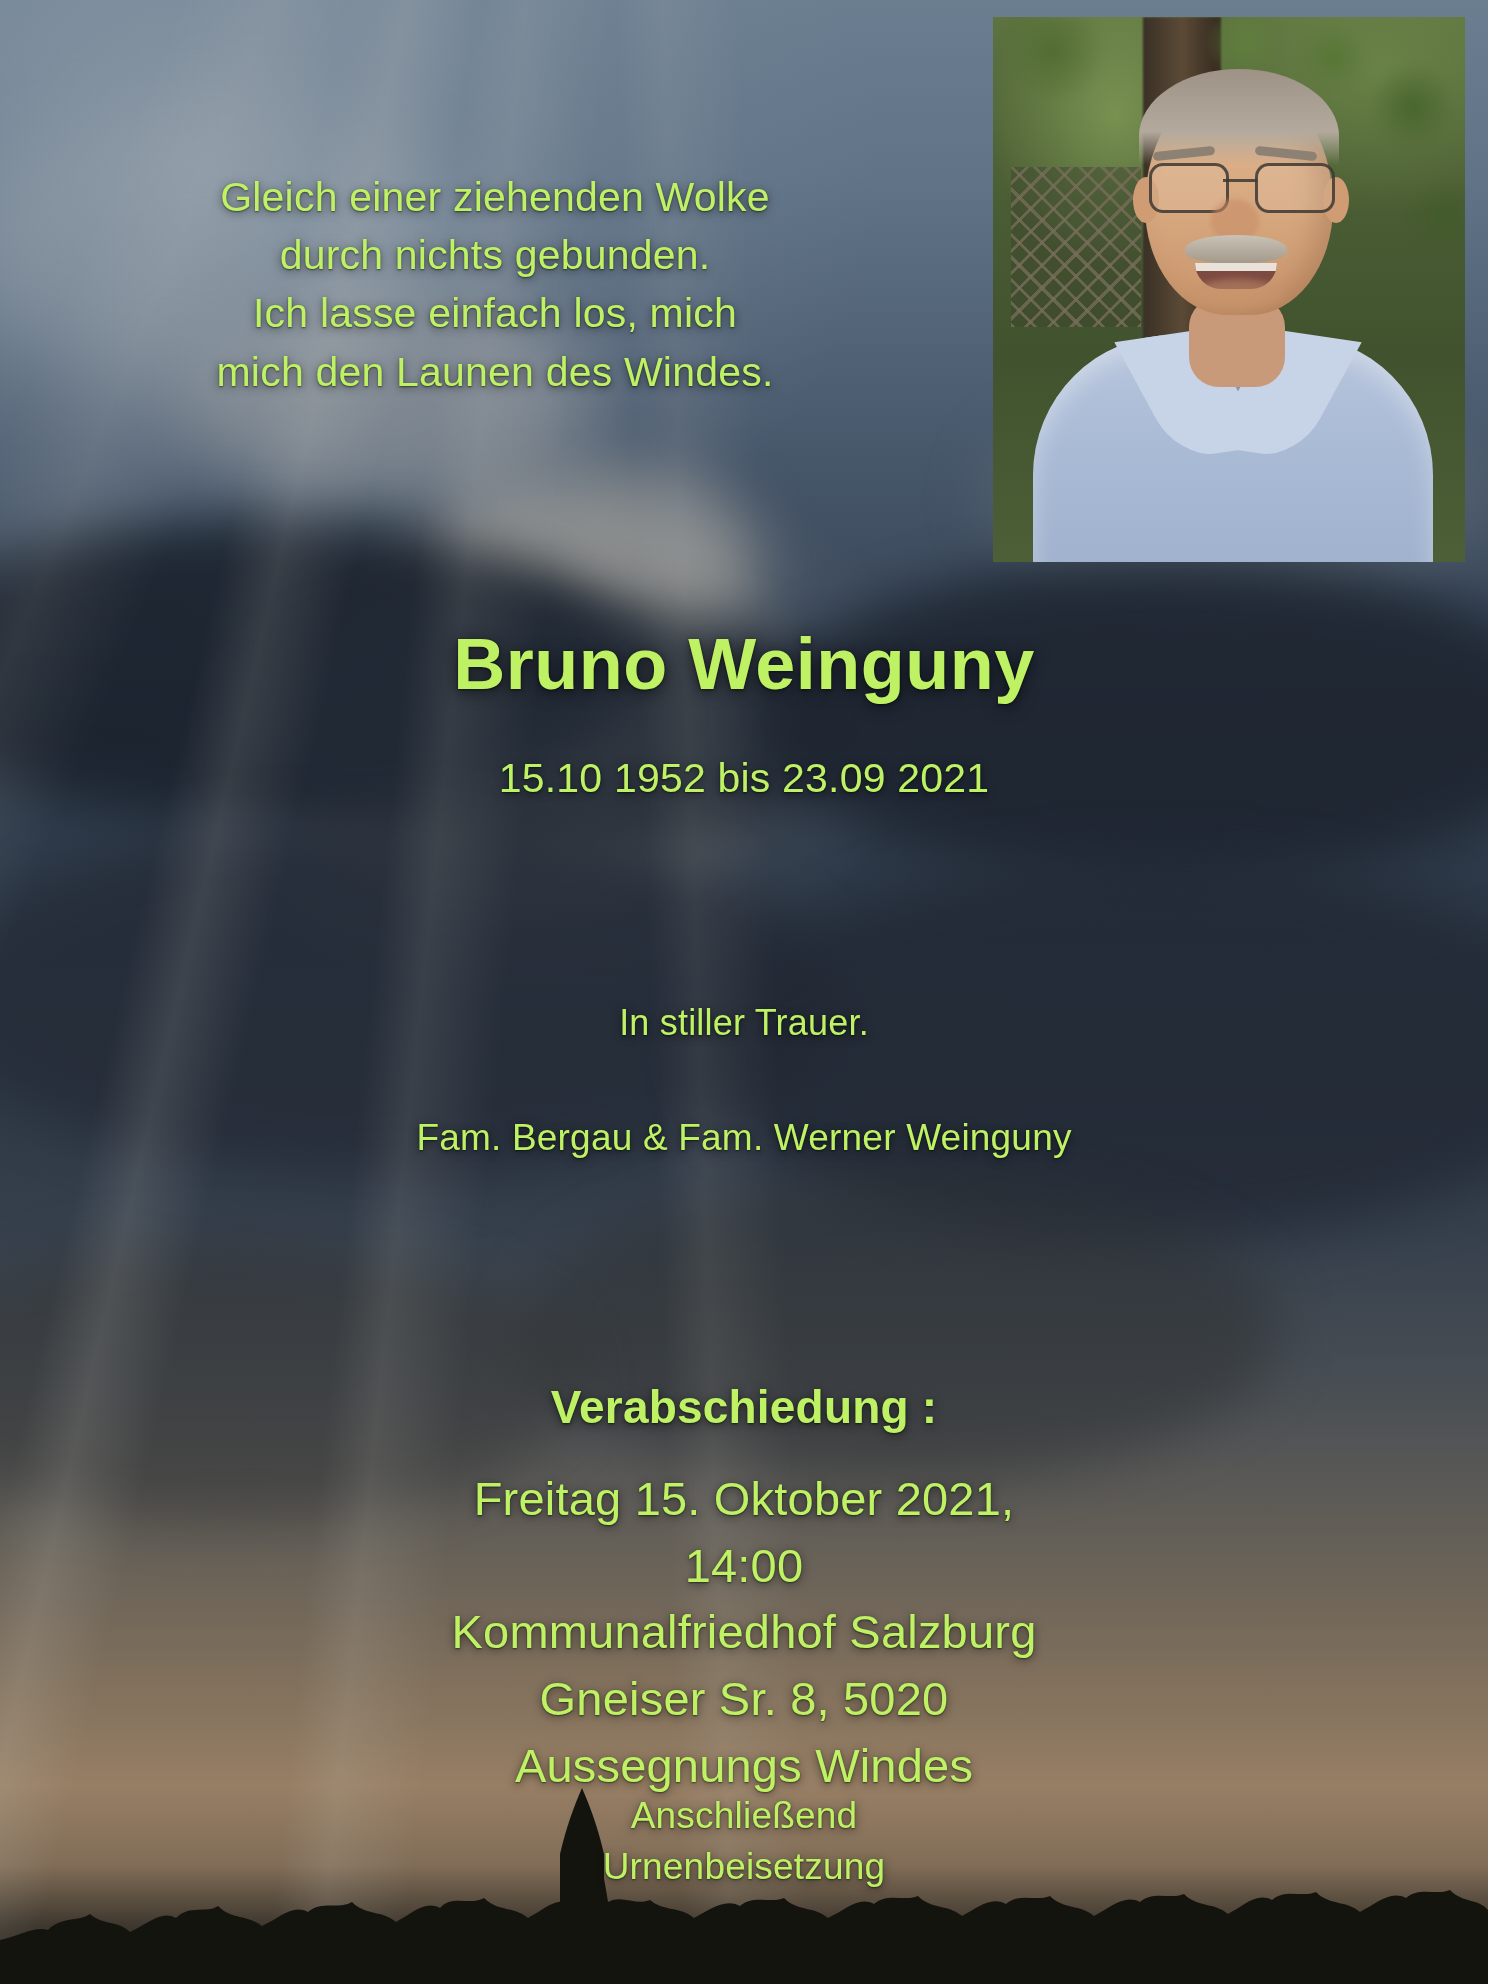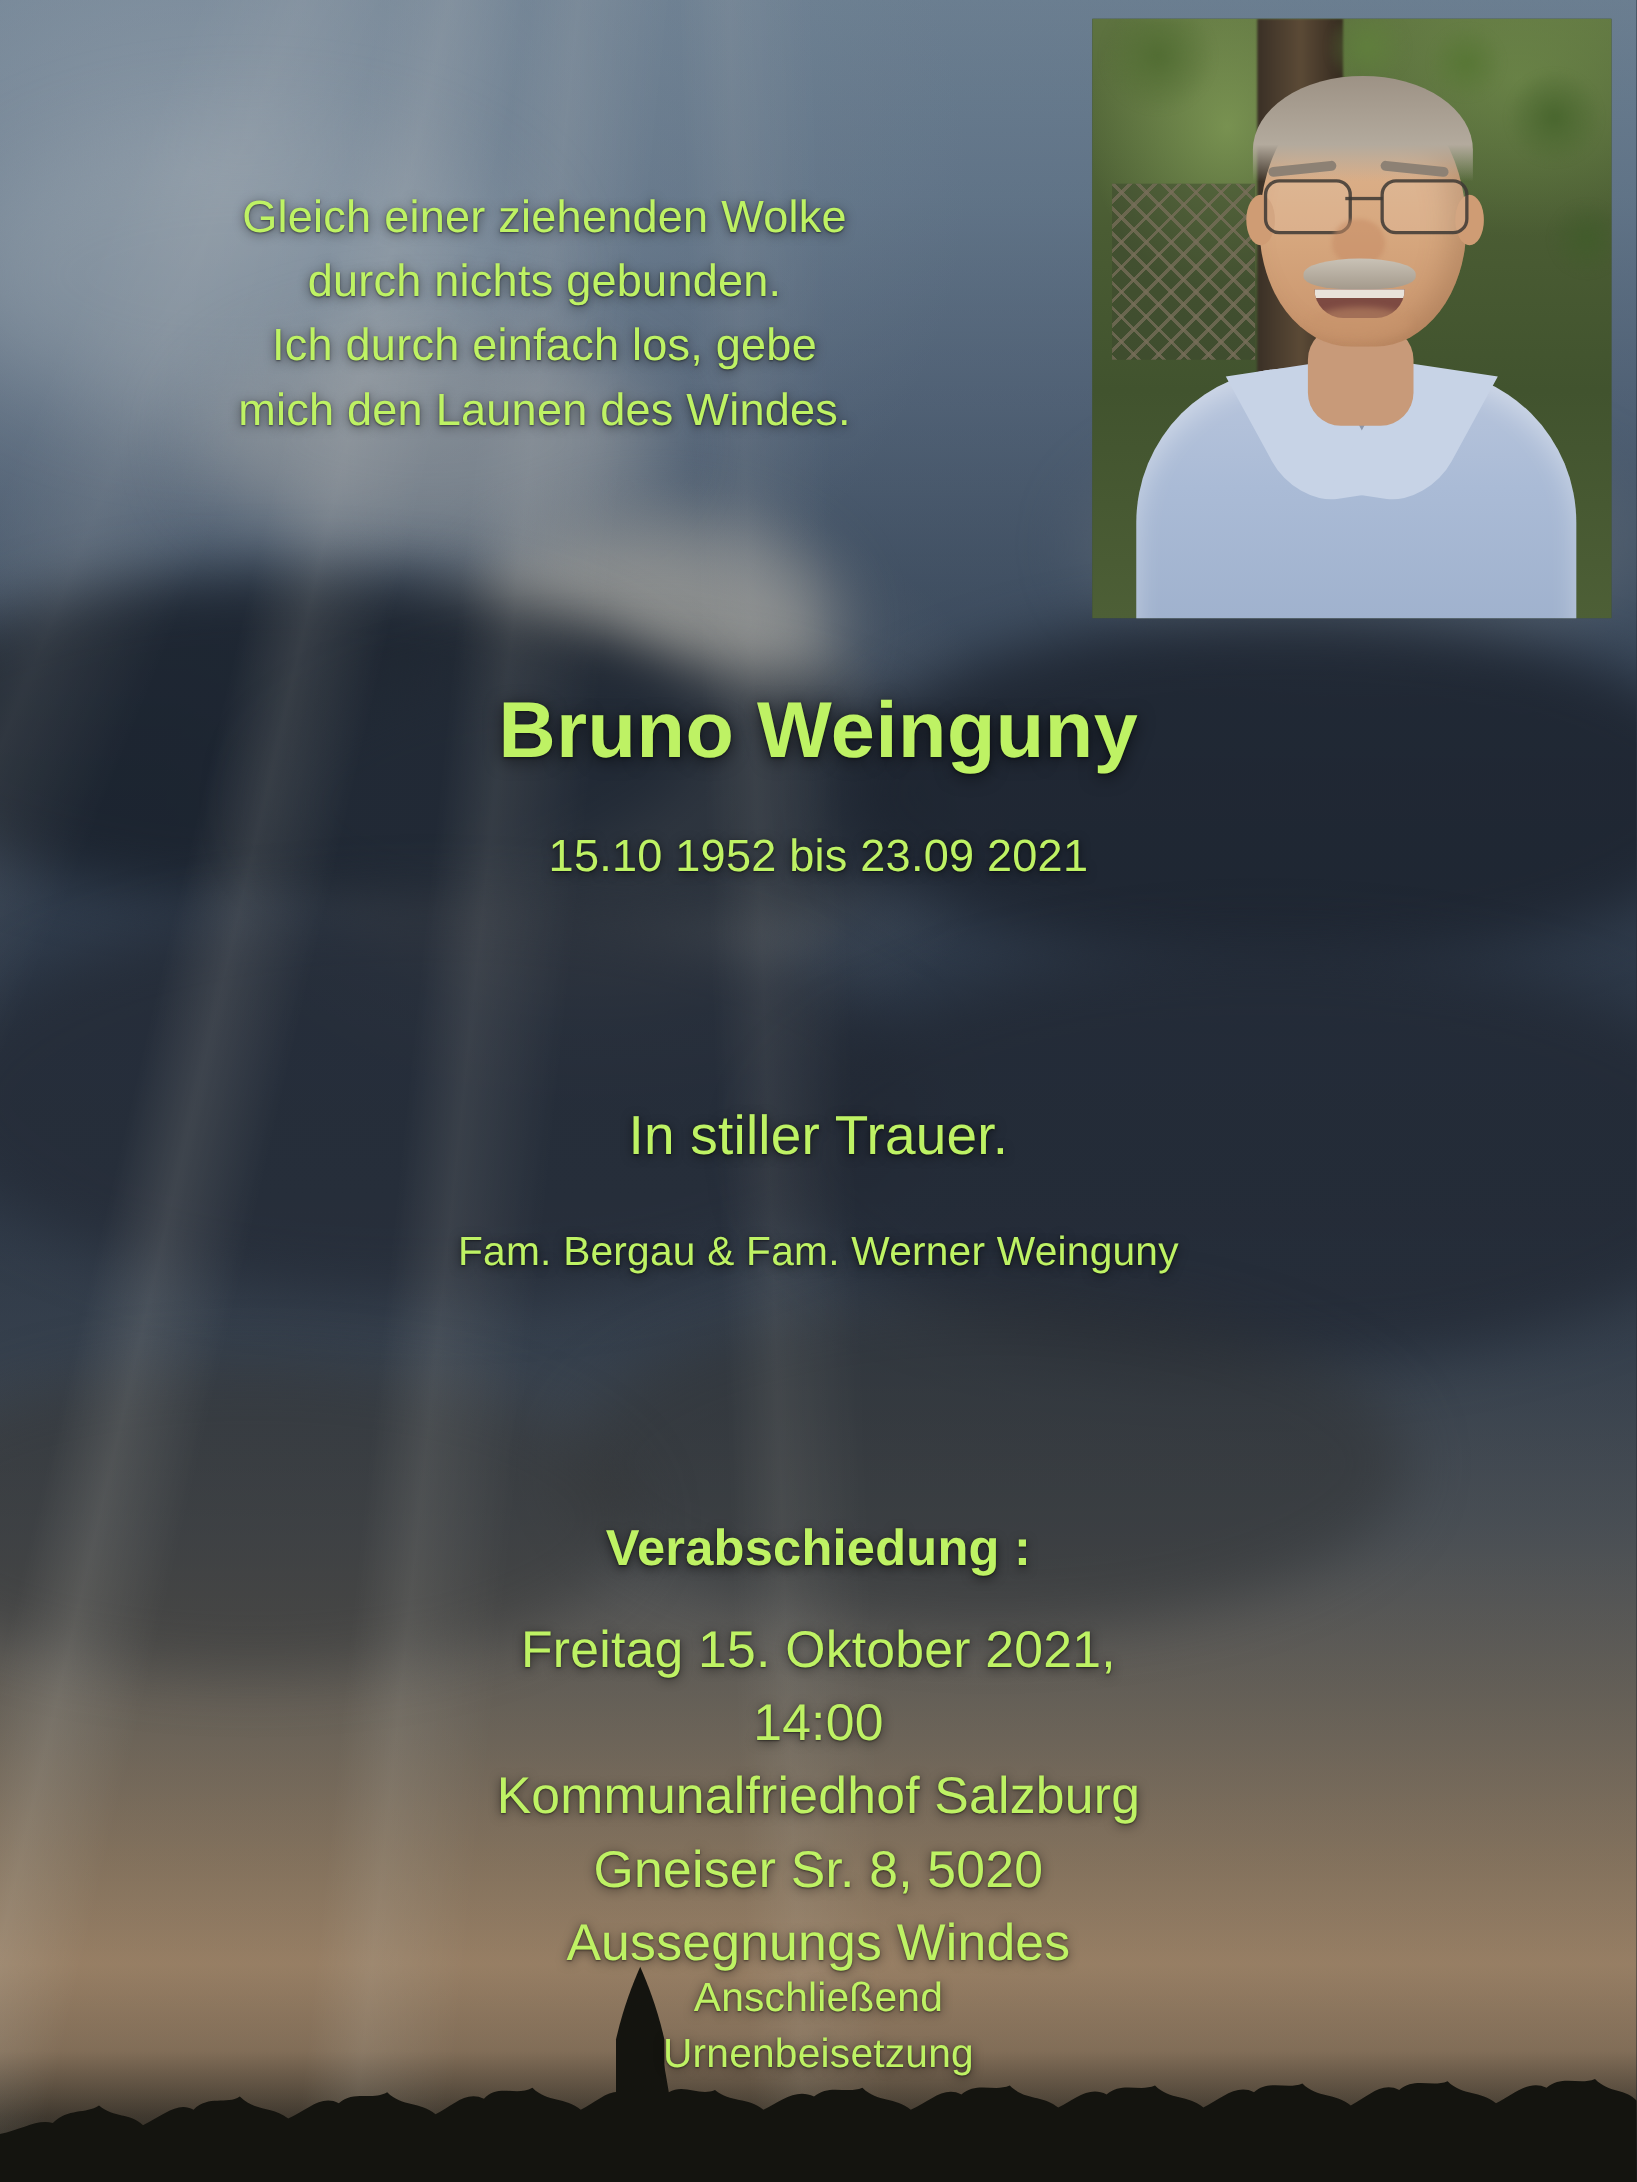--- a/index.html
+++ b/index.html
@@ -257,21 +257,21 @@
     top: 752px;
     width: 1248px;
     font-size: 41px;
     font-weight: 400;
   }
 
   #mourning-title {
     left: 120px;
     top: 1000px;
     width: 1248px;
-    font-size: 50px;
+    font-size: 36px;
     font-weight: 400;
   }
 
   #mourning-names {
     left: 230px;
     top: 1112px;
     width: 1028px;
     font-size: 37px;
     line-height: 1.42;
   }
@@ -367,21 +367,21 @@
     </div>
     <div class="nose"></div>
     <div class="mouth"></div>
     <div class="moustache"></div>
     <div class="chin"></div>
   </div>
 
   <div class="txt" id="verse">
     <span class="line">Gleich einer ziehenden Wolke</span>
     <span class="line">durch nichts gebunden.</span>
-    <span class="line">Ich durch einfach los, gebe</span>
+    <span class="line">Ich lasse einfach los, mich</span>
     <span class="line">mich den Launen des Windes.</span>
   </div>
 
   <div class="txt" id="name">Bruno Weinguny</div>
   <div class="txt" id="dates">15.10 1952 bis 23.09 2021</div>
 
   <div class="txt" id="mourning-title">In stiller Trauer.</div>
   <div class="txt" id="farewell-title">Verabschiedung :</div>
 
   <div class="txt" id="mourning-names">Fam. Bergau &amp; Fam. Werner Weinguny</div>

